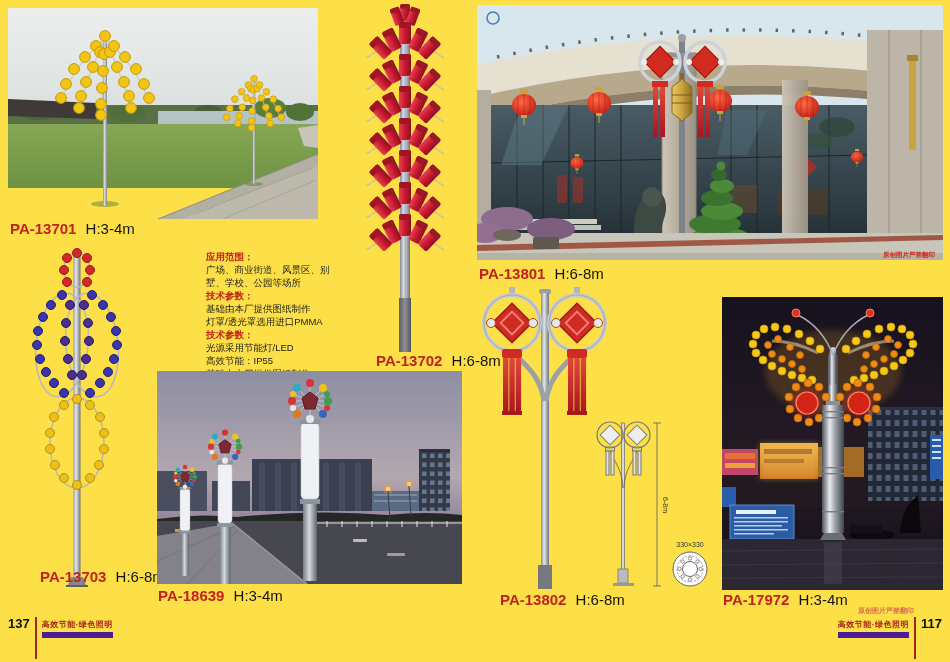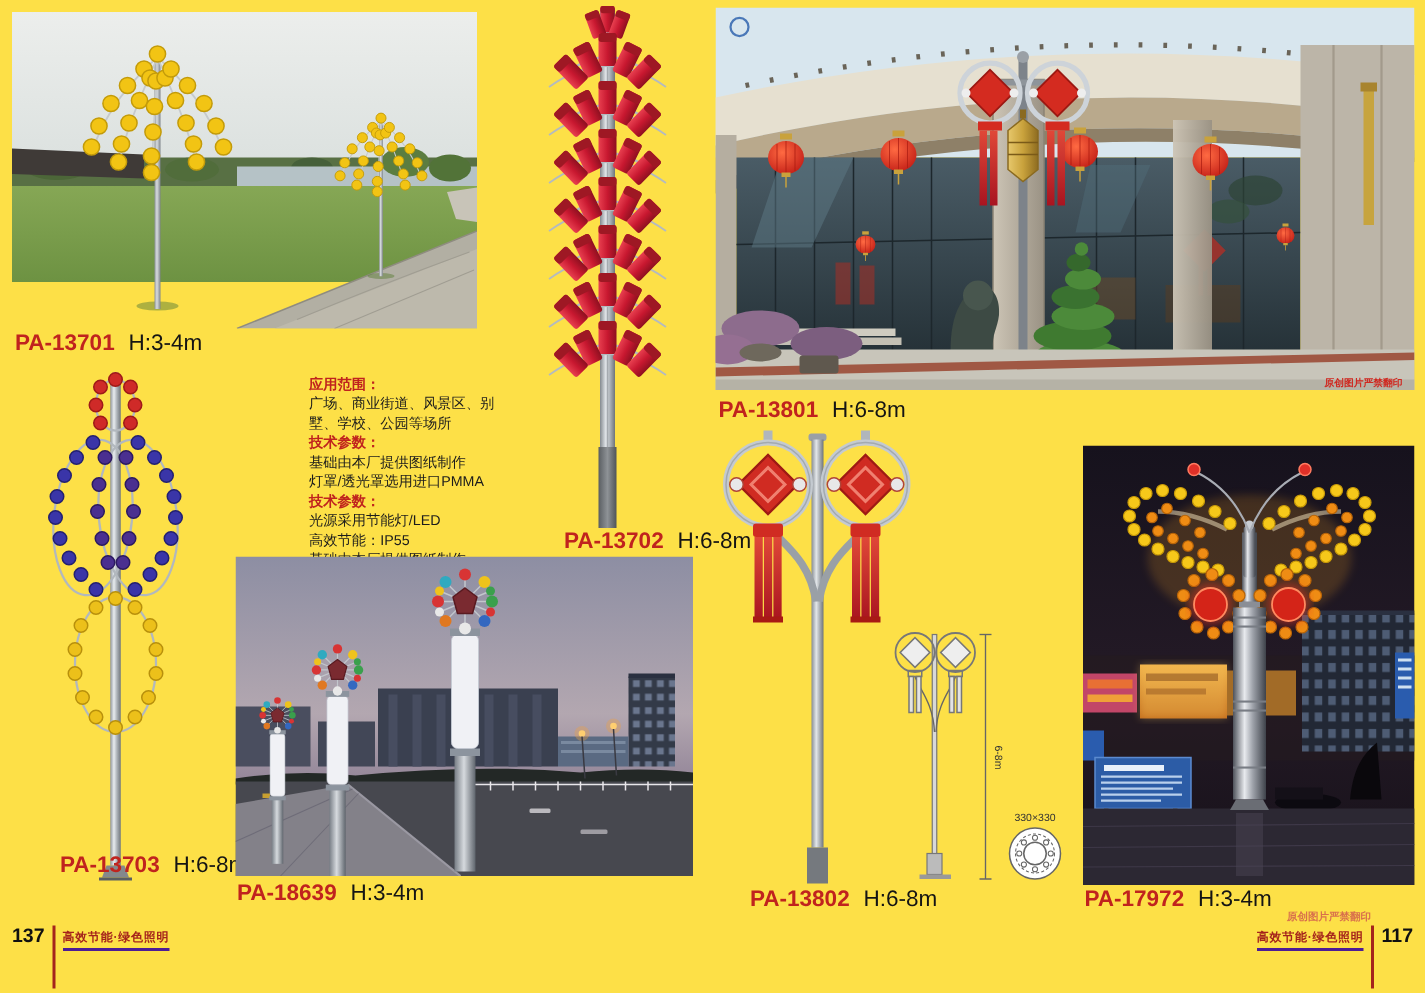--- a/index.html
+++ b/index.html
@@ -15,21 +15,21 @@
          line-height:13px;color:#1c1c1c;margin-left:20px;}
   .spec-title{color:#c0231e;font-weight:700;}
   .wm2{position:absolute;left:858px;top:606px;font-size:7px;color:#d0554e;
        font-weight:700;opacity:.8;}
   .footer{position:absolute;top:617px;display:flex;align-items:flex-start;}
   .footer-left{left:8px;}
   .footer-right{right:8px;}
   .pagenum{font-size:13px;font-weight:700;color:#101010;line-height:1;}
   .vline{width:2px;height:42px;background:#a5241c;margin:0 5px;}
   .slogan{color:#a5241c;font-weight:700;font-size:8px;letter-spacing:.5px;
-          border-bottom:2px solid #4c1d95;padding-bottom:2px;margin-top:2px;}
+          border-bottom:6px solid #4c1d95;padding-bottom:2px;margin-top:2px;}
   .strand{fill:none;stroke:#c6cacc;stroke-width:1.2;}
   .yb{fill:#f2c414;stroke:#c39b0a;stroke-width:1;}
   .bb{fill:#3a35a8;stroke:#232070;stroke-width:1;}
   .bi{fill:#4a2f90;stroke:#2c1a60;stroke-width:1;}
   .rb{fill:#cf2a28;stroke:#9e1a18;stroke-width:1;}
   .gb{fill:#ecc01a;stroke:#b8900c;stroke-width:1;}
   .wire{fill:none;stroke:#b2b8be;stroke-width:1.5;}
   .ow{fill:#f6c81a;stroke:#c89a08;stroke-width:.8;}
   .oo{fill:#ef8c14;stroke:#b86408;stroke-width:.8;}
   .dln{stroke:#666;stroke-width:.9;fill:none;}

